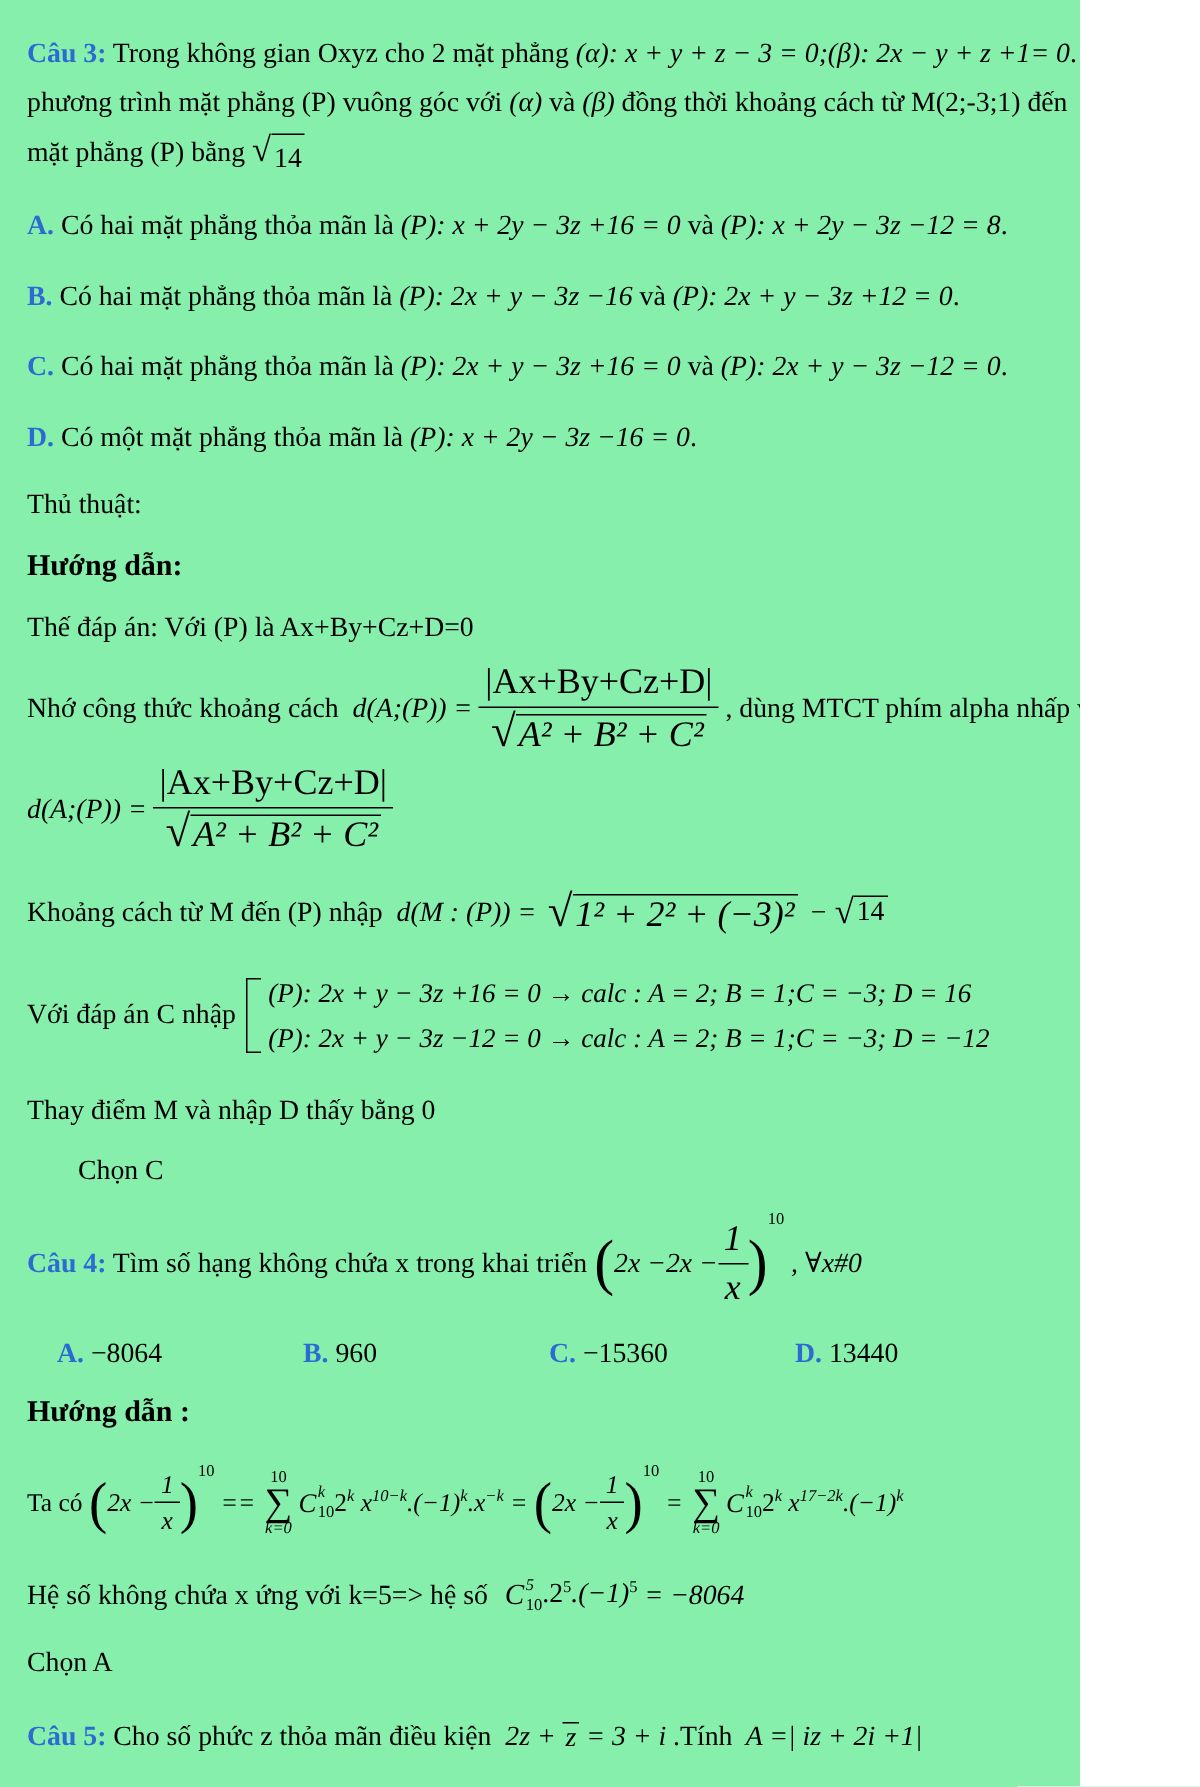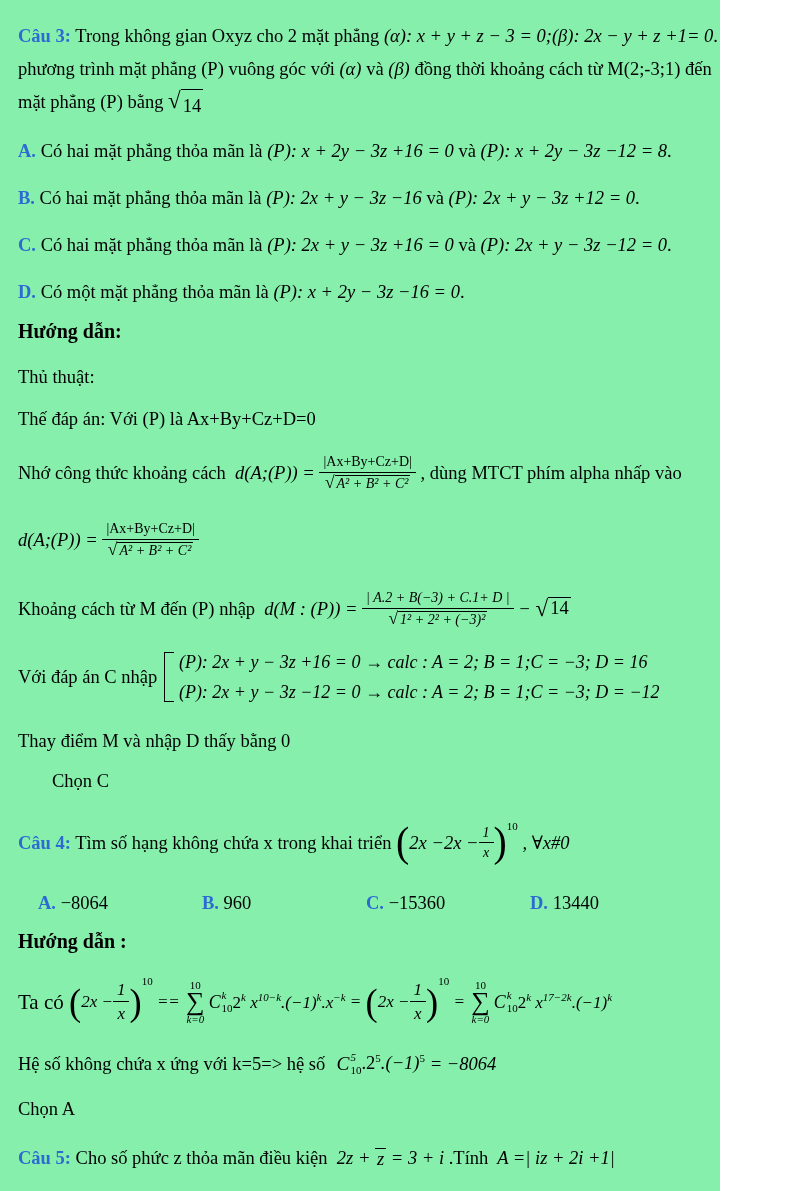--- a/index.html
+++ b/index.html
@@ -16,21 +16,21 @@
   .mi{font-style:italic;}
   .heading{font-weight:bold;font-size:20px;}
   
   .qline{line-height:33px;}
   .optline{line-height:24px;margin-top:23px;}
   .optline.first{margin-top:16px;}
   
   .formula-row{display:flex;align-items:center;flex-wrap:nowrap;}
   .formula-row > span, .formula-row > b, .formula-row > sup{white-space:pre;}
   
-  .frac{display:inline-flex;flex-direction:column;align-items:center;vertical-align:middle;line-height:1.3;font-size:14px;}
+  .frac{display:inline-flex;flex-direction:column;align-items:center;vertical-align:middle;line-height:1.3;font-size:24px;}
   .frac .num{border-bottom:1.4px solid #000;padding:0 4px;white-space:pre;}
   .frac .den{padding:1px 3px 0 3px;white-space:pre;}
   
   .rsign{font-size:1.25em;line-height:1;}
   .rad{border-top:1.2px solid #000;padding:0 2px;white-space:pre;}
   .sqrt{white-space:nowrap;display:inline-flex;align-items:flex-start;}
   
   .sum{display:inline-flex;flex-direction:column;align-items:center;line-height:1;vertical-align:middle;margin:0 2px;}
   .sum .s-top,.sum .s-bot{font-size:11px;line-height:1.1;}
   .sum .s-sym{font-size:26px;line-height:.85;}
@@ -80,40 +80,40 @@
   <div class="para optline">
     <b class="optletter">B.</b><span> Có hai mặt phẳng thỏa mãn là </span><span class="mi">(P): 2x + y − 3z −16</span><span> và </span><span class="mi">(P): 2x + y − 3z +12 = 0</span><span>.</span>
   </div>
   <div class="para optline">
     <b class="optletter">C.</b><span> Có hai mặt phẳng thỏa mãn là </span><span class="mi">(P): 2x + y − 3z +16 = 0</span><span> và </span><span class="mi">(P): 2x + y − 3z −12 = 0</span><span>.</span>
   </div>
   <div class="para optline">
     <b class="optletter">D.</b><span> Có một mặt phẳng thỏa mãn là </span><span class="mi">(P): x + 2y − 3z −16 = 0</span><span>.</span>
   </div>
 
+  <div class="para" style="margin-top:20px;line-height:26px;">Thủ thuật:</div>
   <div class="para heading" style="margin-top:14px;line-height:26px;">Hướng dẫn:</div>
-  <div class="para" style="margin-top:20px;line-height:26px;">Thủ thuật:</div>
   <div class="para" style="margin-top:16px;line-height:26px;">Thế đáp án: Với (P) là Ax+By+Cz+D=0</div>
 
   <div class="para formula-row" style="margin-top:9px;height:64px;">
     <span>Nhớ công thức khoảng cách  </span>
       <span class="mi">d(A;(P)) = </span>
       <span class="frac"><span class="num">|Ax+By+Cz+D|</span><span class="den"><span class="rsign">√</span><span class="rad mi">A² + B² + C²</span></span></span>
       <span> , dùng MTCT phím alpha nhấp vào</span>
   </div>
 
   <div class="para formula-row" style="margin-top:3px;height:64px;">
     <span class="mi">d(A;(P)) = </span>
       <span class="frac"><span class="num">|Ax+By+Cz+D|</span><span class="den"><span class="rsign">√</span><span class="rad mi">A² + B² + C²</span></span></span>
   </div>
 
   <div class="para formula-row" style="margin-top:5px;height:64px;">
     <span>Khoảng cách từ M đến (P) nhập  </span>
       <span class="mi">d(M : (P)) = </span>
-      <span class="frac"><span class="num mi">| A.2 + B(−3) + C.1+ D |</span><span class="den"><span class="rsign">√</span><span class="rad mi">1² + 2² + (−3)²</span></span></span>
+      <span class="frac"><span class="den"><span class="rsign">√</span><span class="rad mi">1² + 2² + (−3)²</span></span></span>
       <span class="mi"> − </span>
       <span class="sqrt"><span class="rsign">√</span><span class="rad">14</span></span>
   </div>
 
   <div class="para formula-row" style="margin-top:4px;height:64px;">
     <span>Với đáp án C nhập </span>
       <span class="system"><span class="lbracket"></span><span class="sysrows"><span class="mi">(P): 2x + y − 3z +16 = 0 → calc : A = 2; B = 1;C = −3; D = 16</span><span class="mi">(P): 2x + y − 3z −12 = 0 → calc : A = 2; B = 1;C = −3; D = −12</span></span></span>
   </div>
 
   <div class="para" style="margin-top:19px;line-height:26px;">Thay điểm M và nhập D thấy bằng 0</div>
@@ -129,21 +129,21 @@
   <div class="opt-row" style="margin-top:12px;">
     <span class="opt4"><b class="optletter">A.</b><span> −8064</span></span>
     <span class="opt4"><b class="optletter">B.</b><span> 960</span></span>
     <span class="opt4"><b class="optletter">C.</b><span> −15360</span></span>
     <span class="opt4"><b class="optletter">D.</b><span> 13440</span></span>
   </div>
 
   <div class="para heading" style="margin-top:12px;line-height:26px;">Hướng dẫn :</div>
 
   <div class="para formula-row" style="margin-top:8px;height:80px;font-size:17px;">
-    <span style="font-size:21px;">Ta có </span>
+    <span style="font-size:17px;">Ta có </span>
     <span class="pgroup"><span class="bparen">(</span><span class="mi">2x −</span><span class="frac" style="font-size:17px;"><span class="num mi">1</span><span class="den mi">x</span></span><span class="bparen">)</span><sup class="exp">10</sup></span>
     <span class="mi"> == </span>
     <span class="sum"><span class="s-top">10</span><span class="s-sym">∑</span><span class="s-bot mi">k=0</span></span>
     <span class="cnk"><span class="mi cbig">C</span><span class="c-scripts"><span class="mi">k</span><span>10</span></span></span>
     <span class="mterm"><span>2</span><sup class="exp mi">k</sup></span>
     <span class="mterm"><span class="mi"> x</span><sup class="exp mi">10−k</sup></span>
     <span class="mterm"><span class="mi">.(−1)</span><sup class="exp mi">k</sup></span>
     <span class="mterm"><span class="mi">.x</span><sup class="exp mi">−k</sup></span>
     <span class="mi"> = </span>
     <span class="pgroup"><span class="bparen">(</span><span class="mi">2x −</span><span class="frac" style="font-size:17px;"><span class="num mi">1</span><span class="den mi">x</span></span><span class="bparen">)</span><sup class="exp">10</sup></span>

